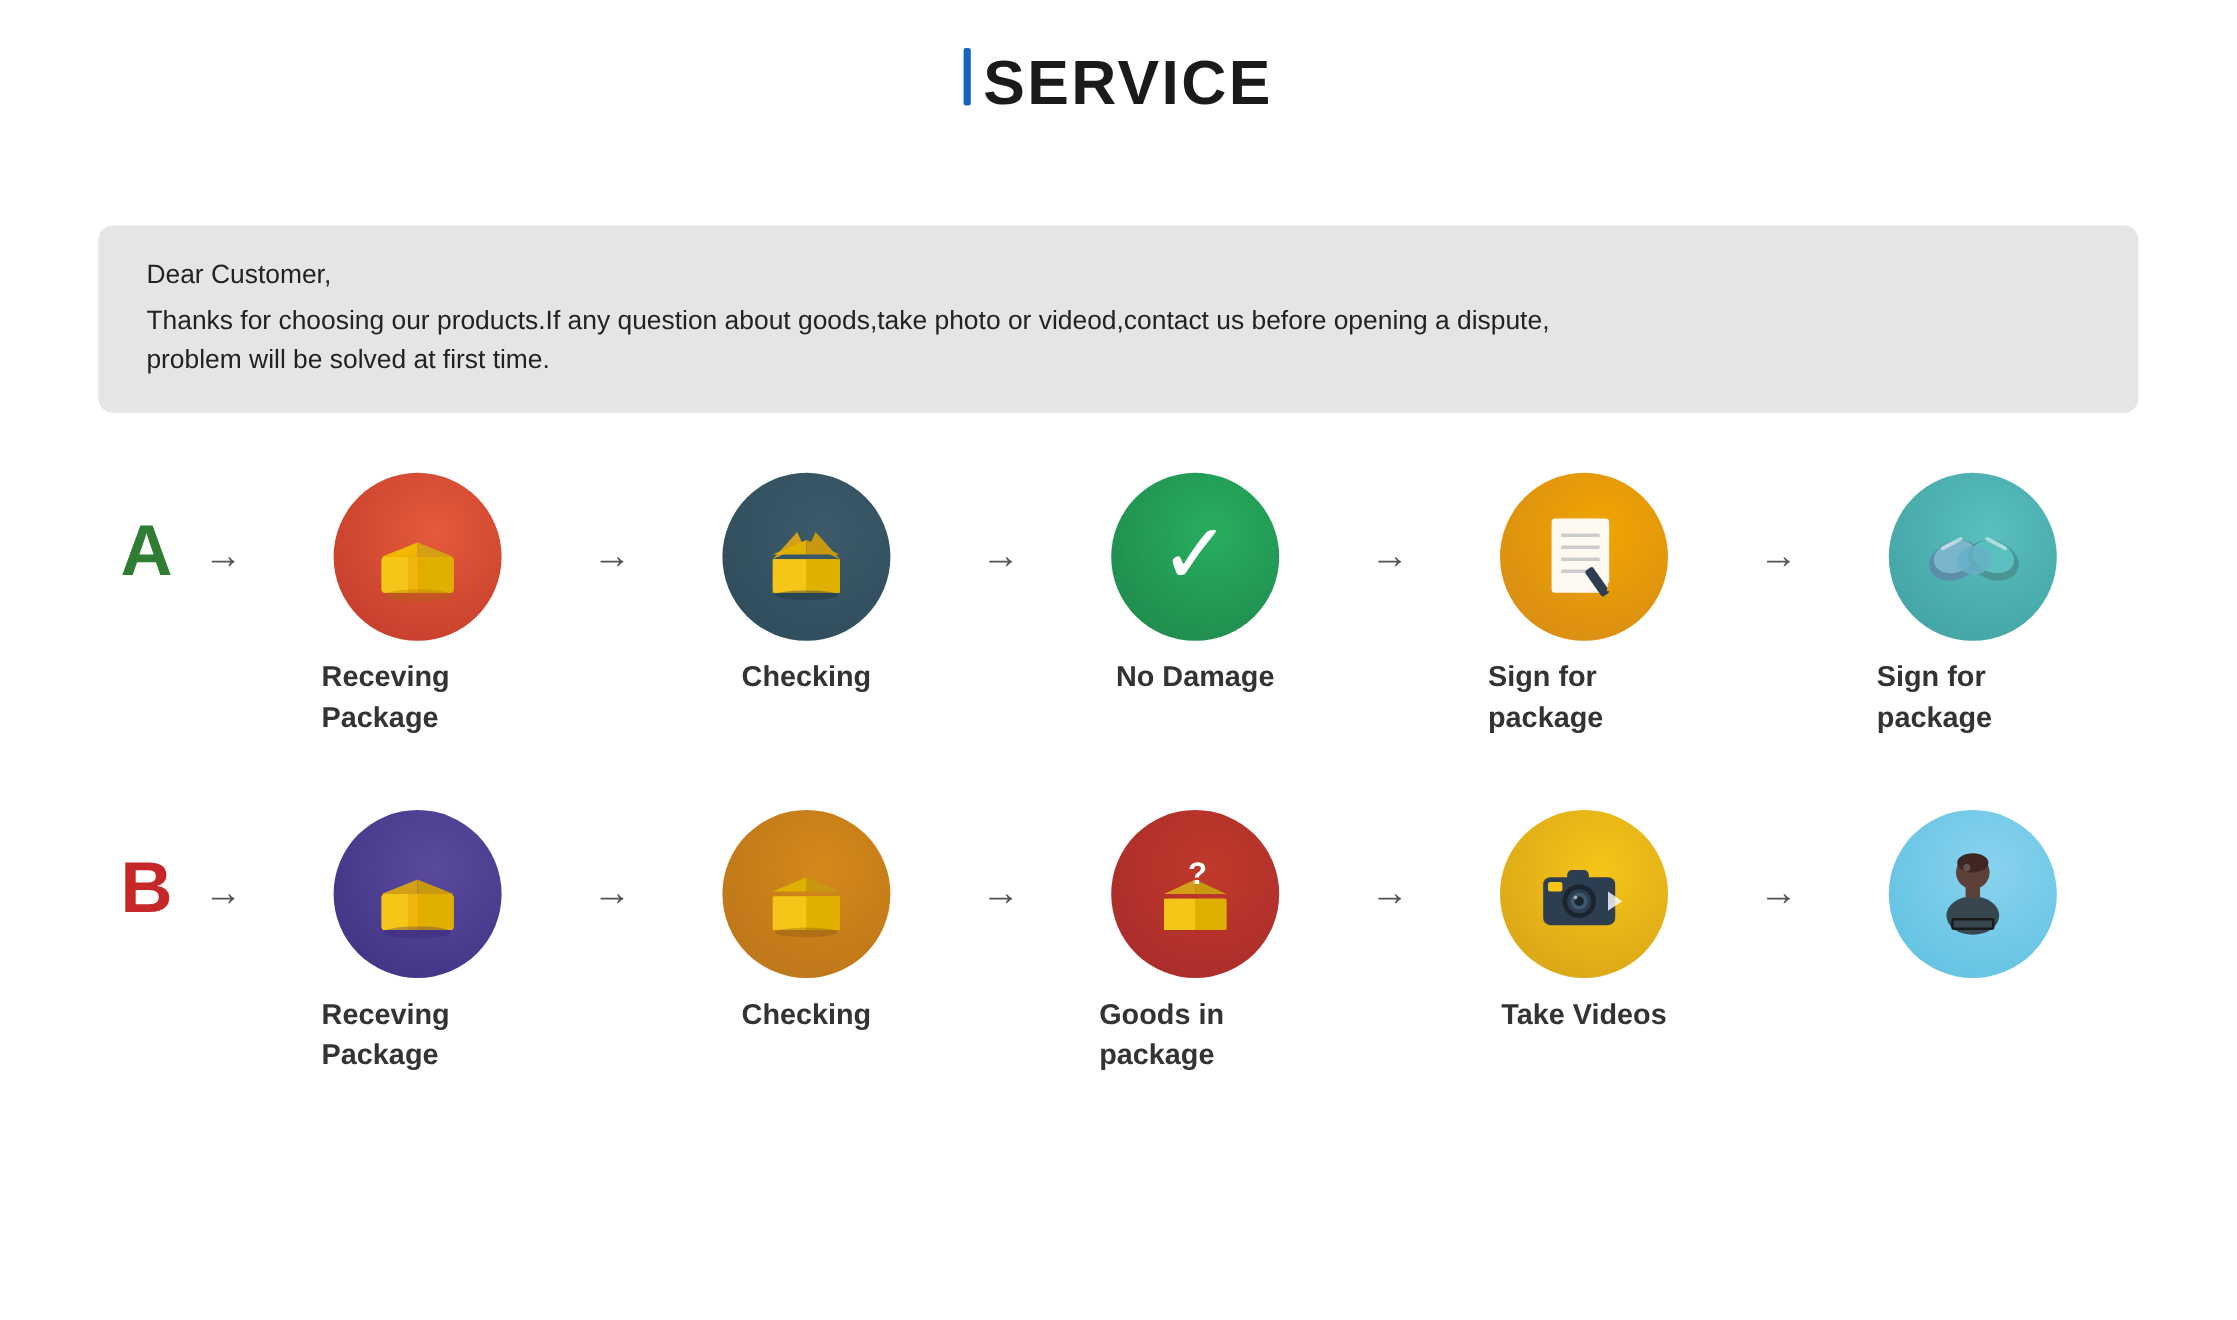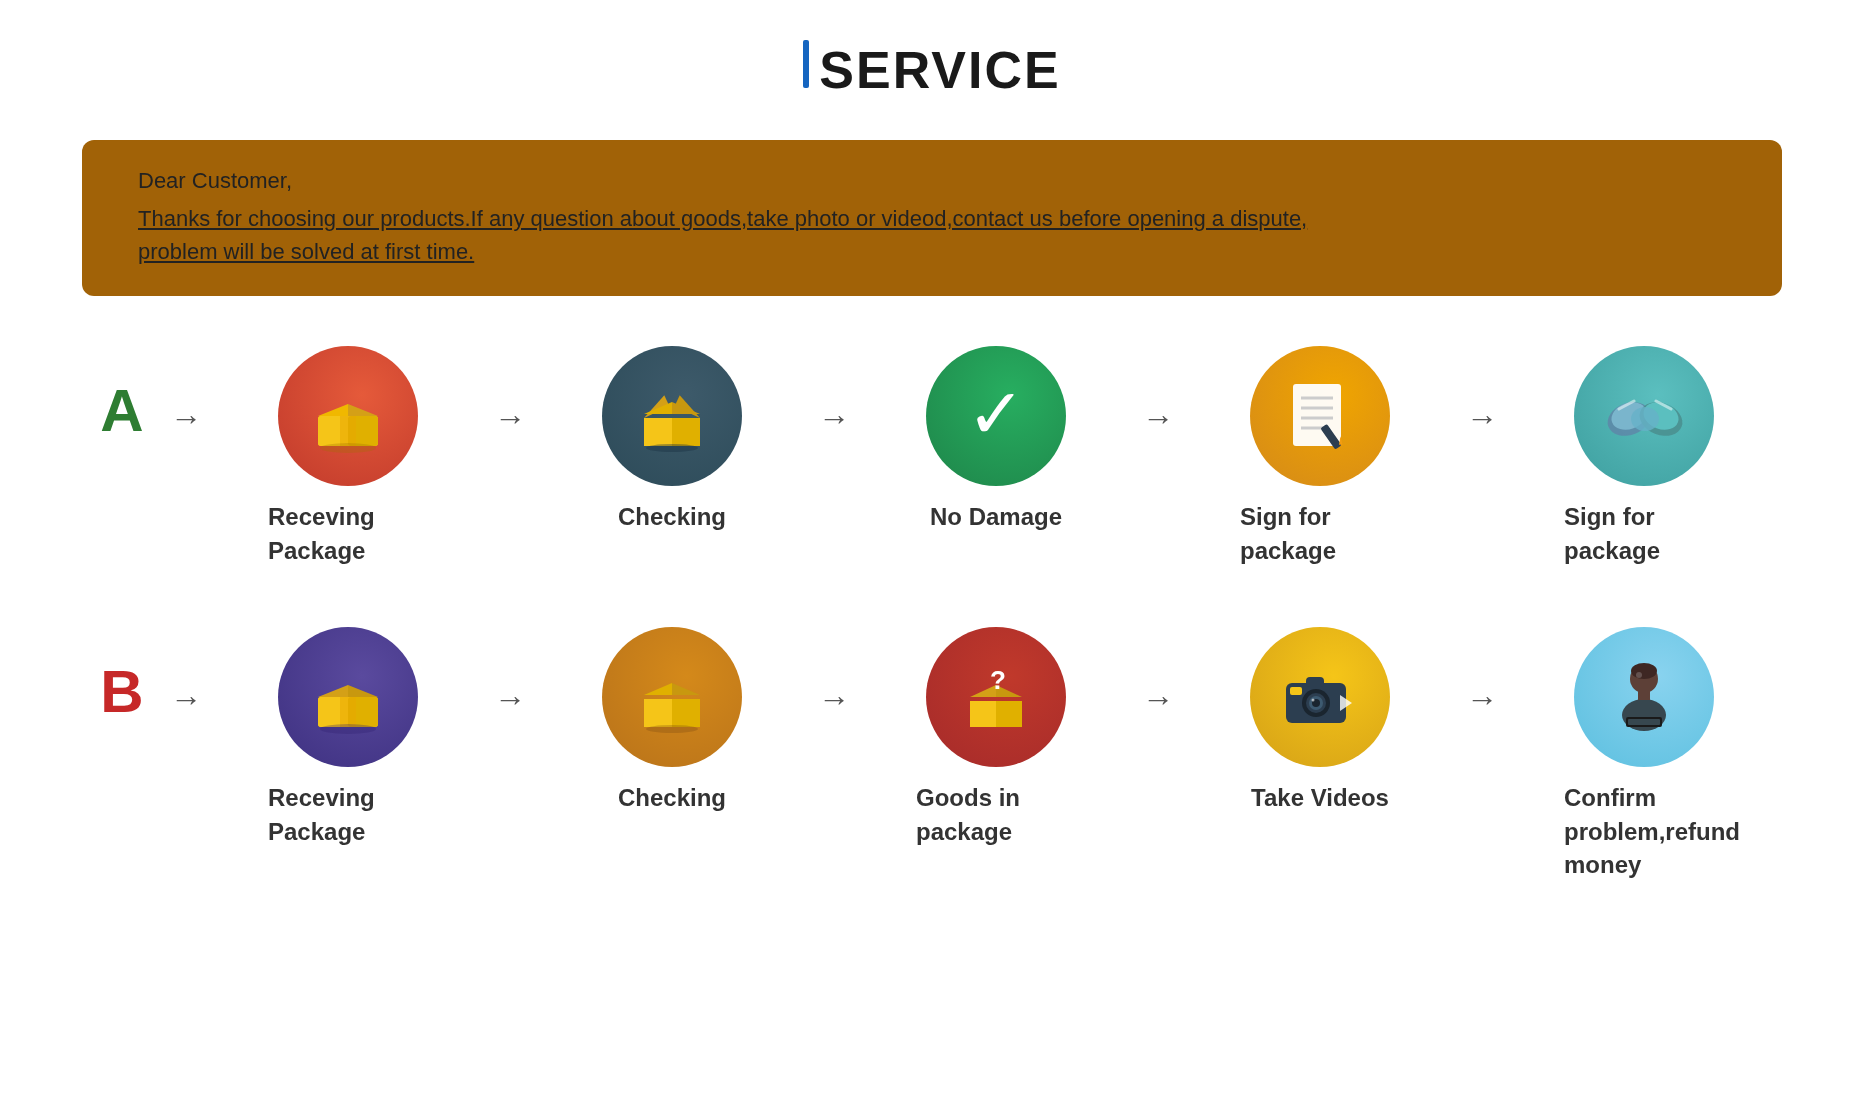--- a/index.html
+++ b/index.html
@@ -26,37 +26,37 @@
       border-radius: 2px;
     }
     .title-text {
       font-size: 52px;
       font-weight: 900;
       color: #1a1a1a;
       letter-spacing: 2px;
     }
 
     .notice-box {
-      background: #a16207;
+      background: #e5e5e5;
       border-radius: 12px;
-      padding: 28px 56px;
+      padding: 28px 40px;
       width: 100%;
       max-width: 1700px;
       margin-bottom: 50px;
+      margin-top: 48px;
     }
     .notice-line1 {
       font-size: 22px;
       color: #222;
       margin-bottom: 8px;
     }
     .notice-line2 {
       font-size: 22px;
       color: #222;
       line-height: 1.5;
-      text-decoration: underline;
     }
 
     .flow-section {
       width: 100%;
       max-width: 1700px;
       margin-bottom: 40px;
     }
 
     .flow-row {
       display: flex;
@@ -364,18 +364,17 @@
           <ellipse cx="40" cy="58" rx="22" ry="16" fill="#37474f"></ellipse>
 
           <rect x="34" y="33" width="12" height="10" fill="#5d4037"></rect>
 
           <rect x="22" y="60" width="36" height="10" rx="2" fill="#1a1a1a"></rect>
           <rect x="24" y="62" width="32" height="6" rx="1" fill="#37474f"></rect>
 
           <circle cx="35" cy="18" r="3" fill="white" opacity="0.2"></circle>
         </svg>
       </div>
-      <span class="item-label">Confirm  problem,refund money</span>
     </div>
 
   </div>
 
 </div>
 
 </body></html>

